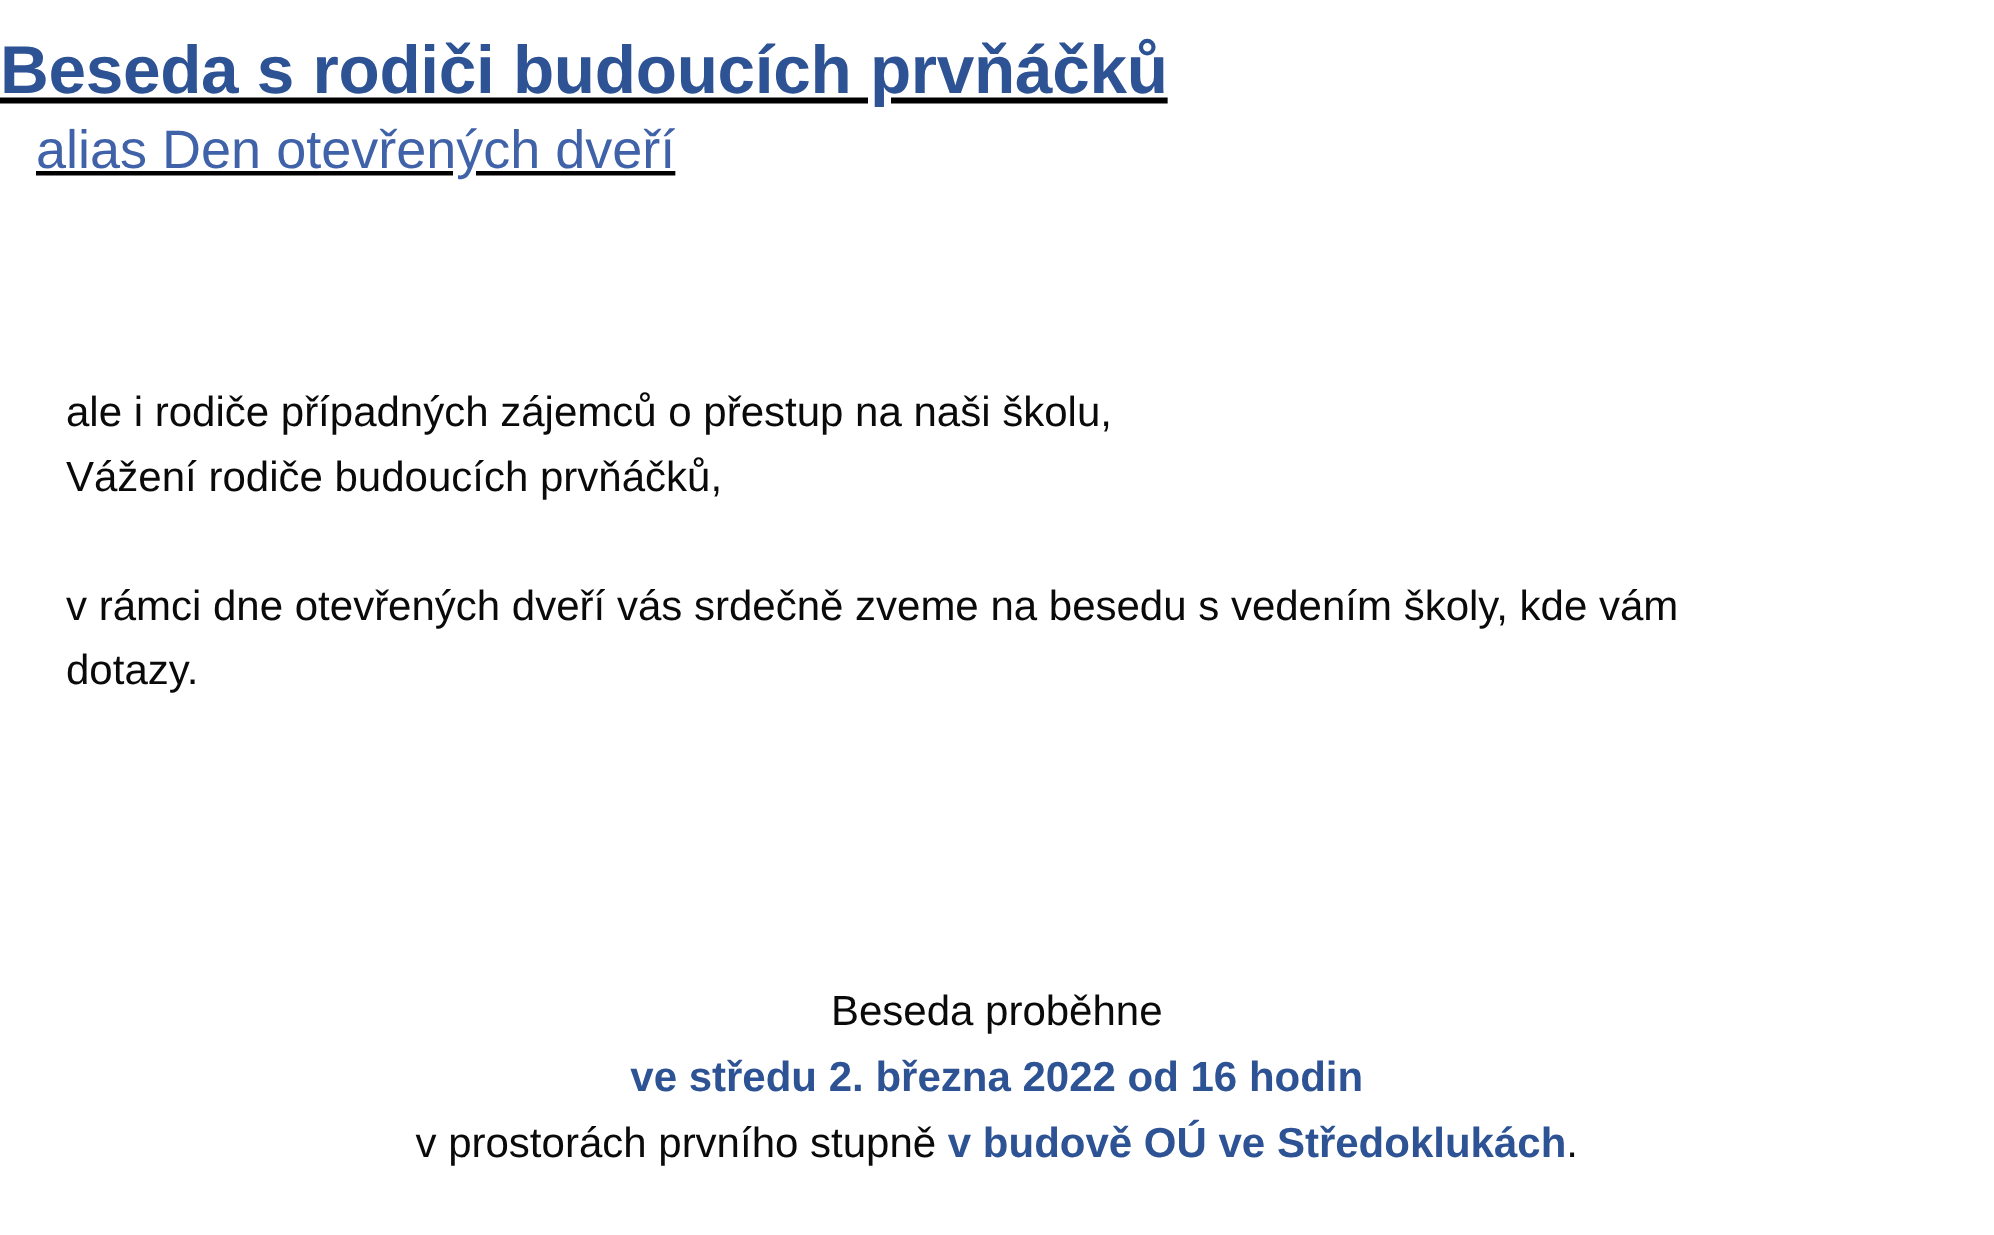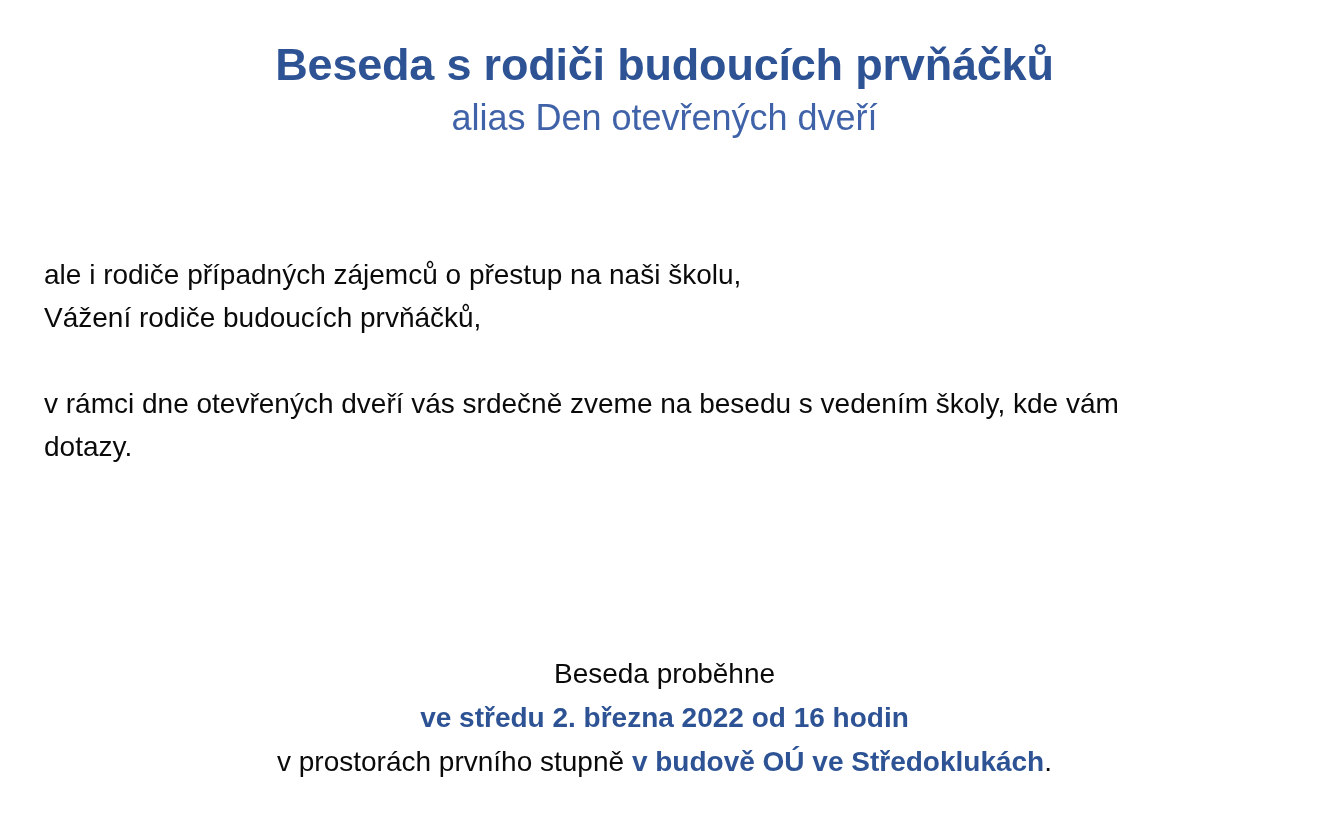--- a/index.html
+++ b/index.html
@@ -20,42 +20,43 @@
     width: 1329px;
     height: 823px;
     position: relative;
     box-sizing: border-box;
   }
 
   
   .heading-block {
     position: absolute;
     left: 0;
-    top: 40px;
+    top: 22px;
     width: 1329px;
-    text-align: center;
+    text-decoration: underline;
   }
 
   .doc-title {
     font-size: 45px;
     font-weight: bold;
     color: #2e5395;
     line-height: 1.12;
     letter-spacing: -0.2px;
     margin: 0;
     white-space: nowrap;
   }
 
   .doc-subtitle {
     font-size: 36px;
     font-weight: normal;
     color: #3f62a8;
     line-height: 1.2;
     margin: 6px 0 0 0;
     white-space: nowrap;
+    padding-left: 24px;
   }
 
   
   .body-block {
     position: absolute;
     left: 44px;
     top: 253px;
     width: 1240px;
     text-align: left;
   }

